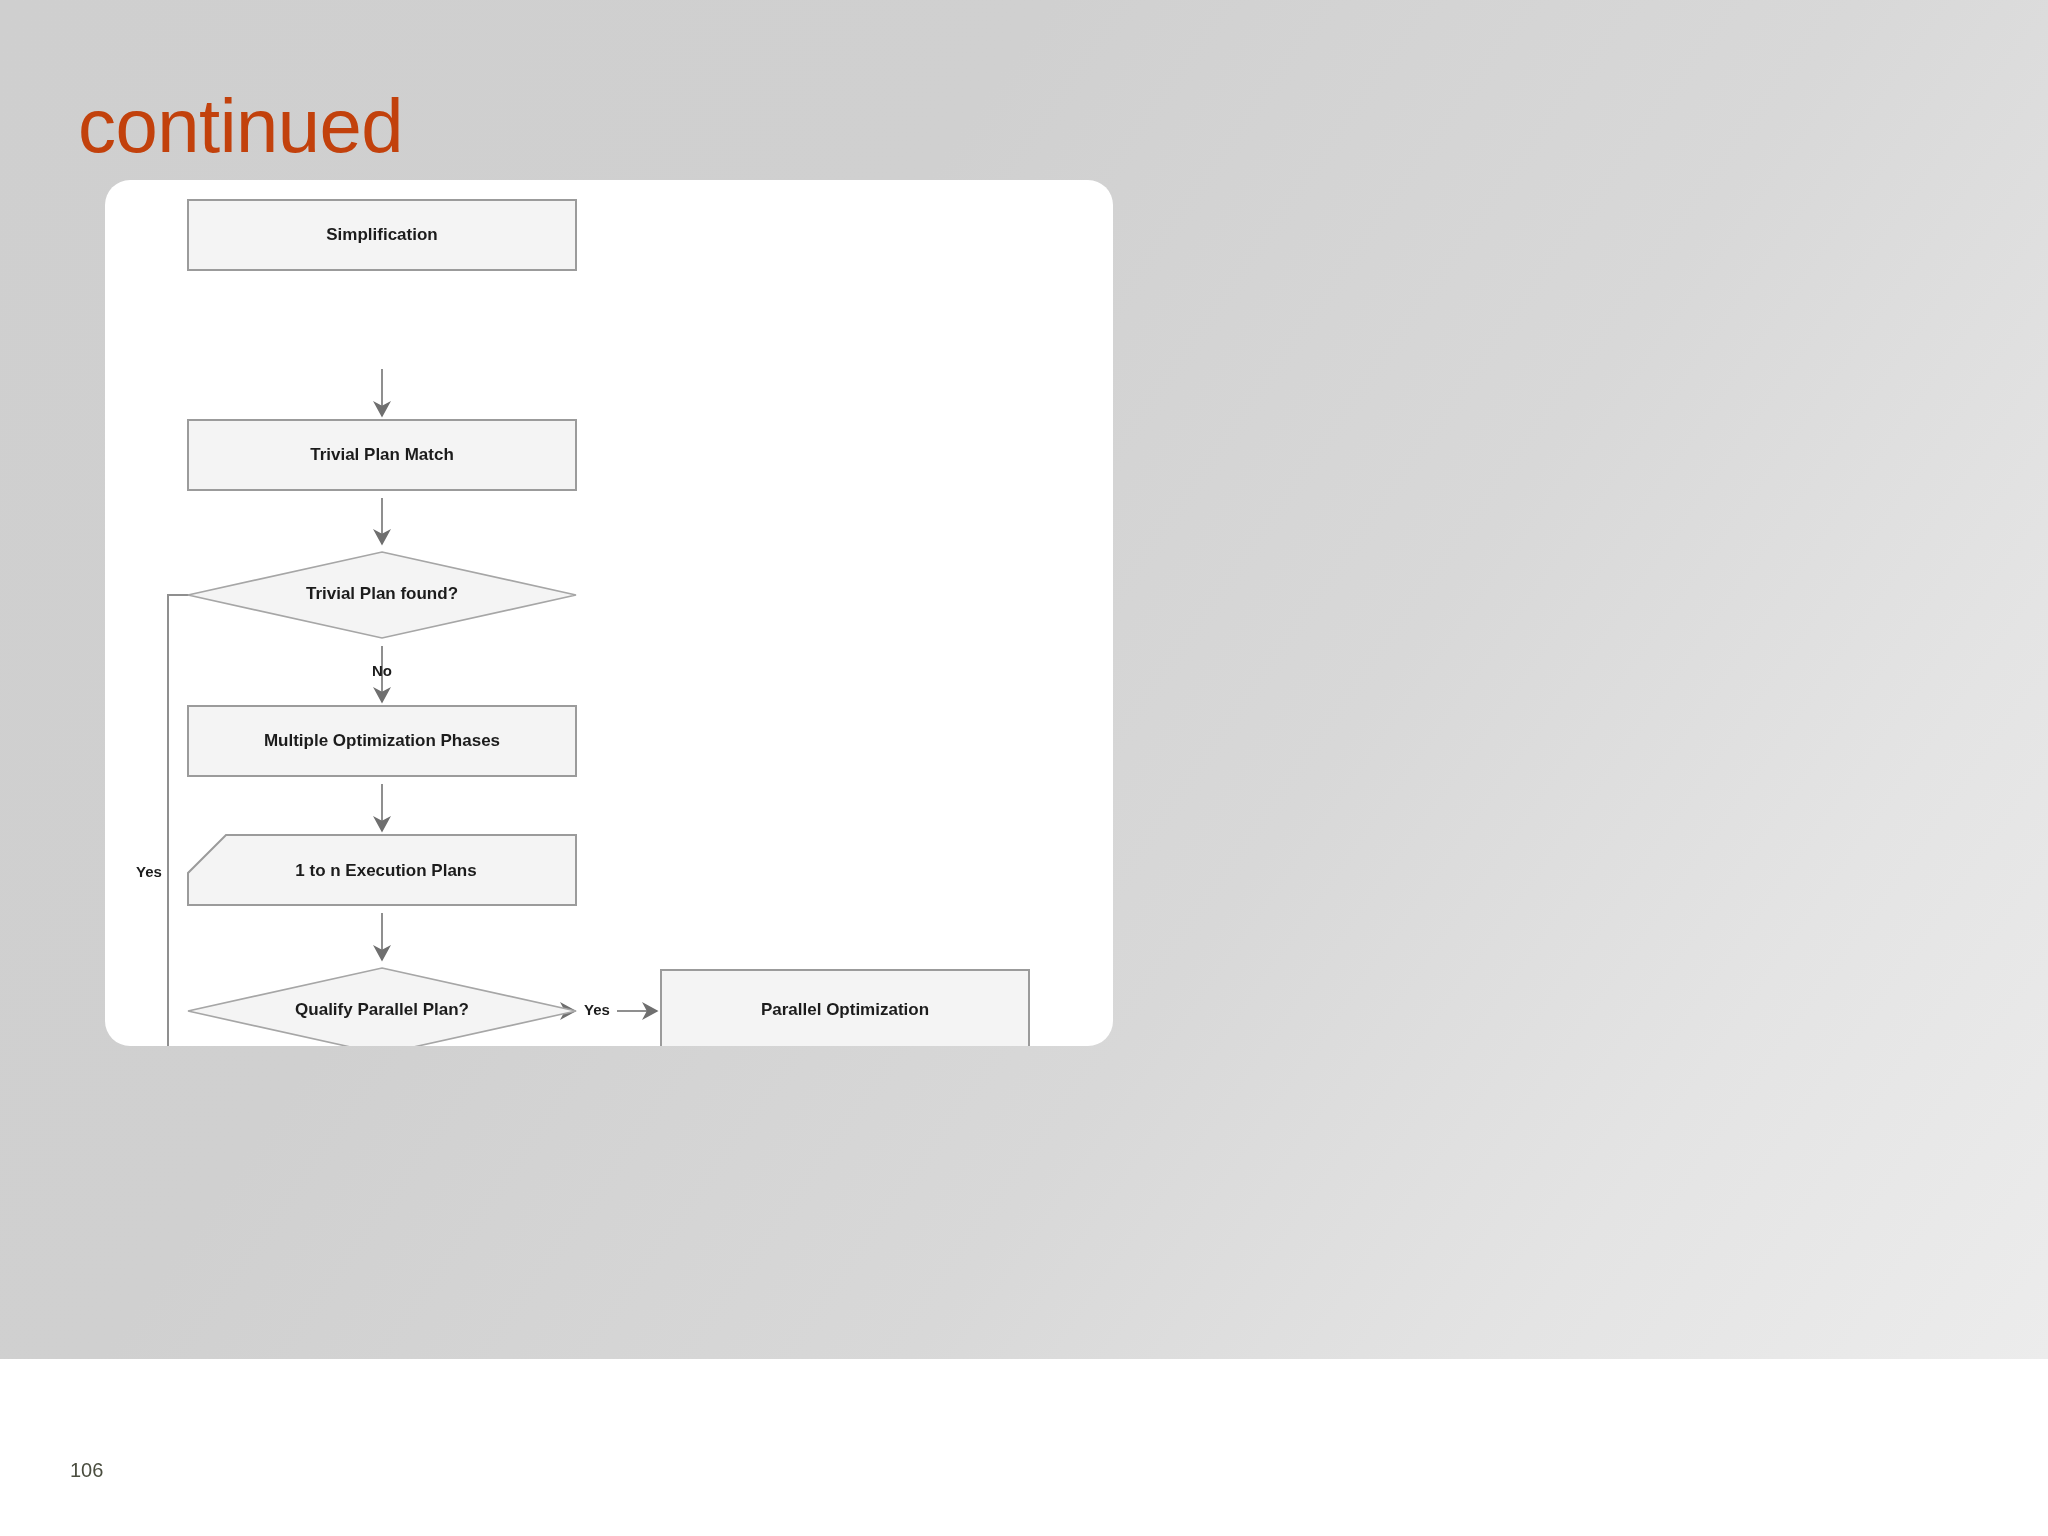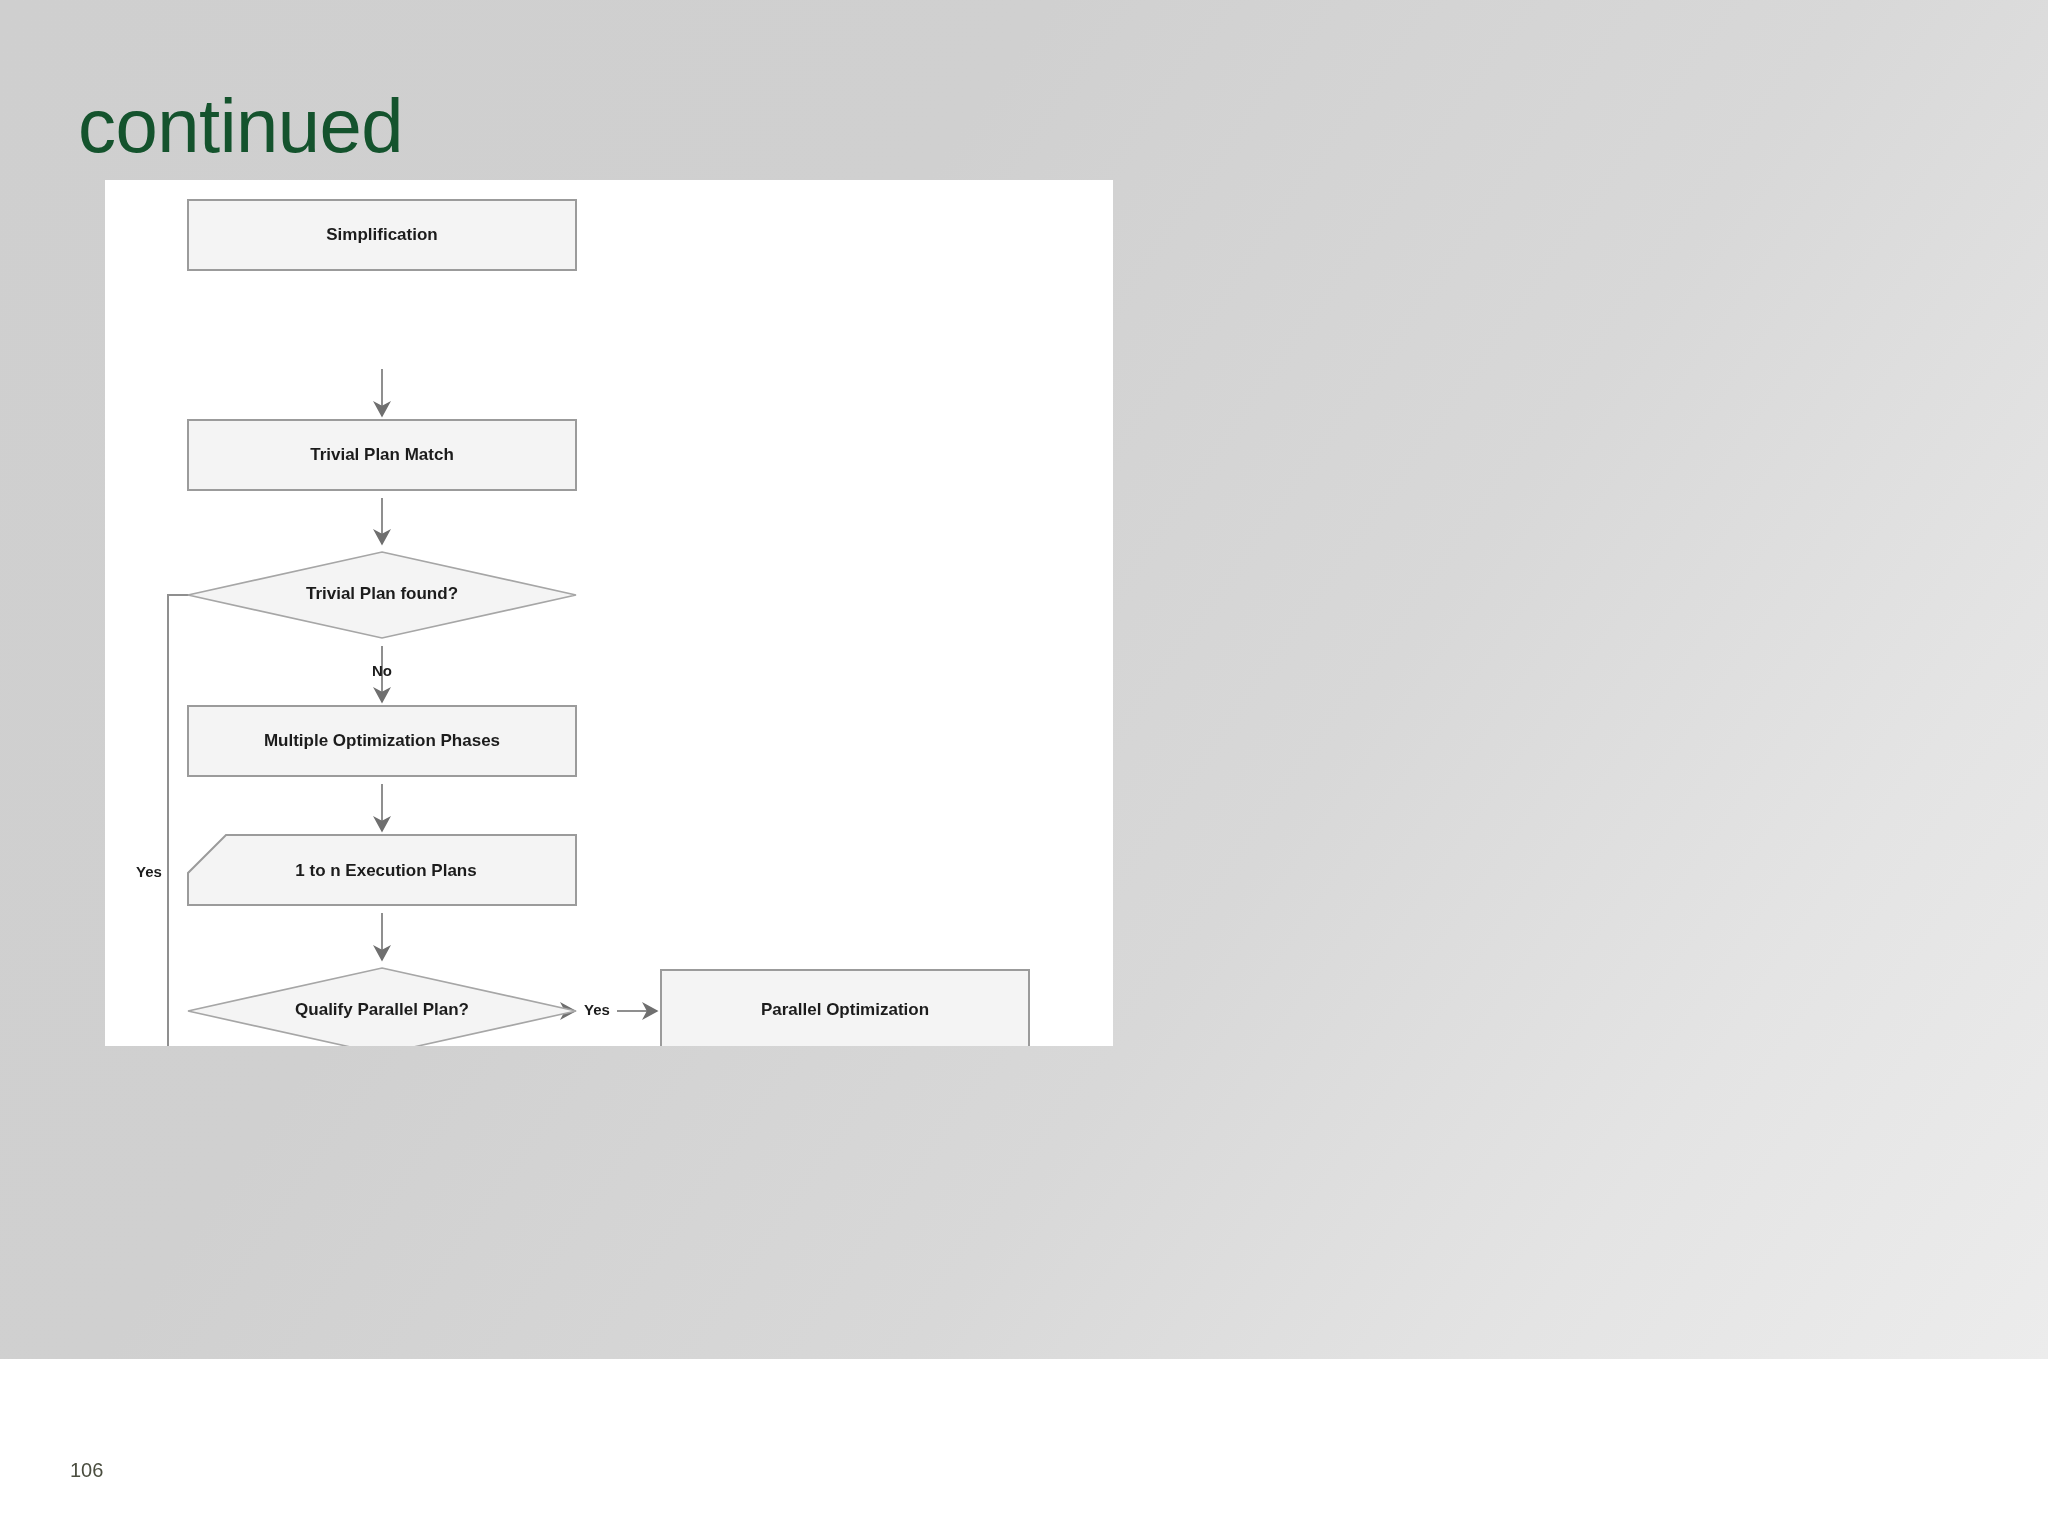--- a/index.html
+++ b/index.html
@@ -29,34 +29,35 @@
     height: 1359px;
     background: linear-gradient(125deg, #cfcfcf 0%, #d0d0d0 35%, #d8d8d8 62%, #e4e4e4 82%, #ececec 100%);
   }
 
   #slide-title {
     position: absolute;
     left: 78px;
     top: 86px;
     font-size: 76px;
     line-height: 1.05;
-    color: #14532d;
+    color: #c2410c;
     font-weight: 400;
     letter-spacing: -0.5px;
     white-space: nowrap;
   }
 
   
   #chart-panel {
     position: absolute;
     left: 105px;
     top: 180px;
     width: 1008px;
     height: 866px;
     background: #ffffff;
+    border-radius: 25px;
   }
 
   #flow-svg {
     position: absolute;
     left: 0;
     top: 0;
     width: 1008px;
     height: 866px;
     display: block;
   }

